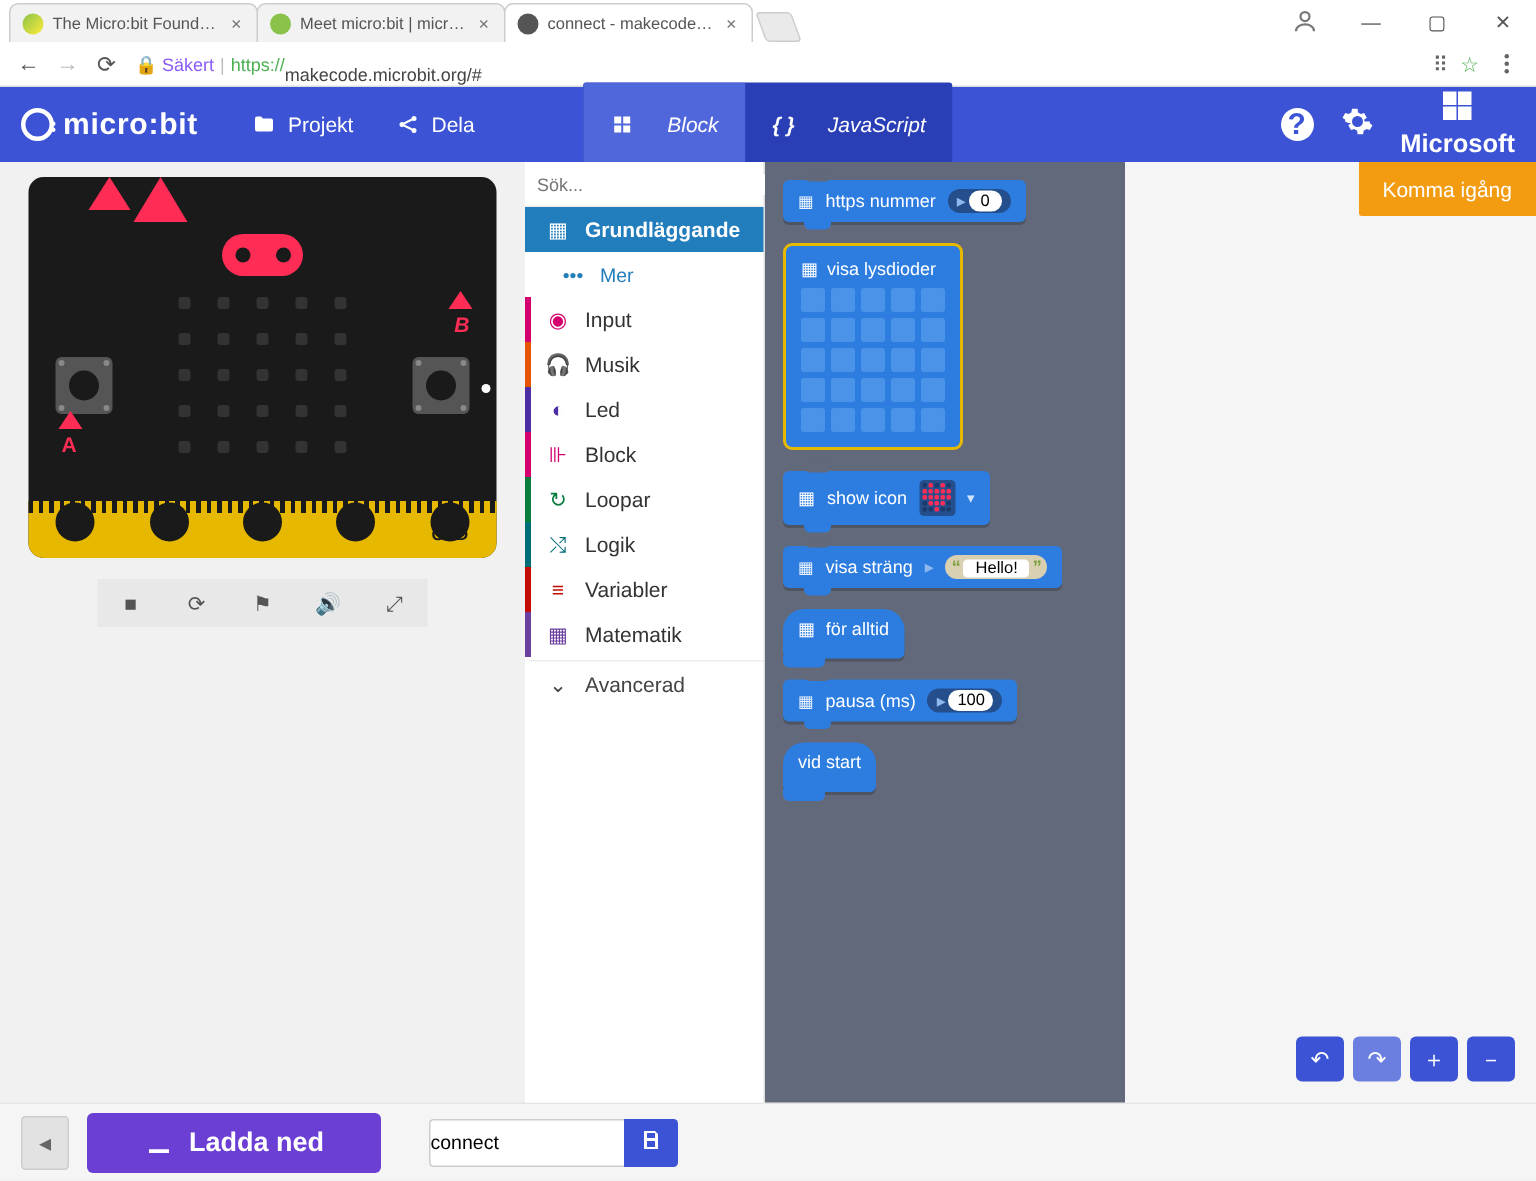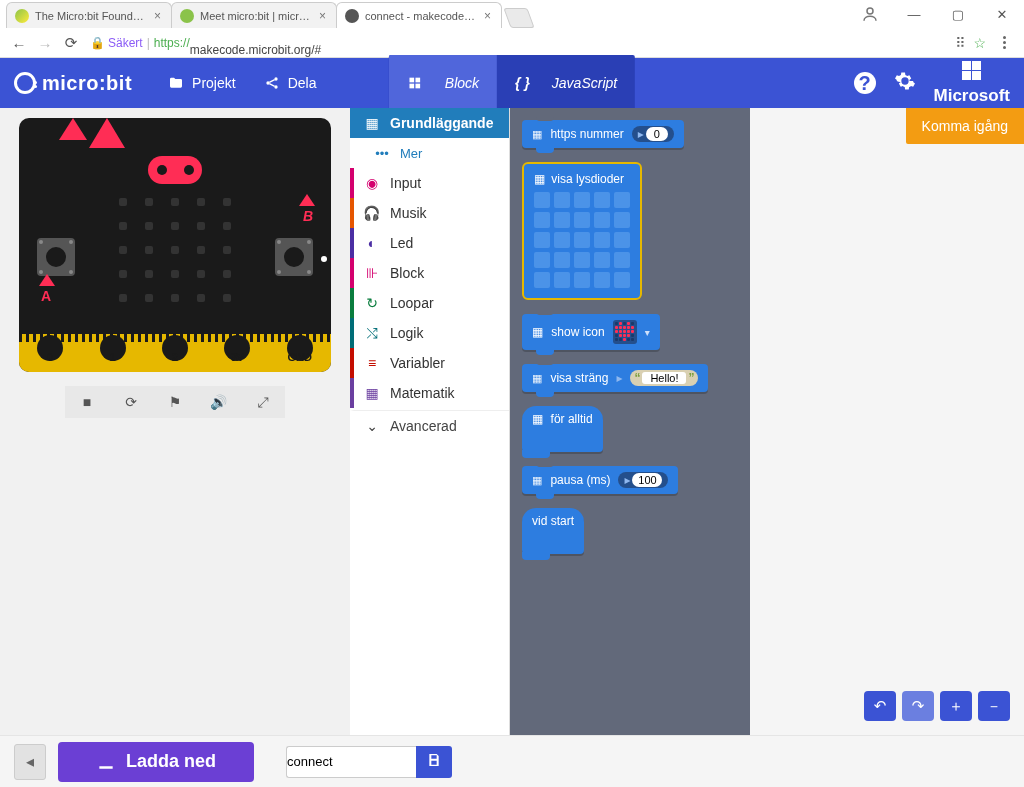--- a/index.html
+++ b/index.html
@@ -118,21 +118,21 @@
 .ledmat i{ background:#4b93e8; border-radius:2px; }
 
 .iconblk { background:#2d7de0; border-radius:4px; padding:6px 10px; display:inline-flex; align-items:center; gap:8px; color:#fff; font-family:Consolas,monospace; font-size:12px; margin-bottom:14px; box-shadow:0 2px 0 rgba(0,0,0,.2); position:relative;}
 .iconblk::before{content:"";position:absolute; left:14px; top:-5px; width:18px; height:6px; background:#62697a; border-radius:0 0 4px 4px;}
 .iconblk::after{content:"";position:absolute; left:14px; bottom:-5px; width:18px; height:6px; background:#2d7de0; border-radius:0 0 4px 4px;}
 .iconprev{ width:24px; height:24px; background:#244f8c; border-radius:3px; display:grid; grid-template-columns:repeat(5,3px); grid-template-rows:repeat(5,3px); gap:1px; padding:2px; }
 .iconprev i{ background:#ff2d55; border-radius:1px; }
 .iconprev i.off{ background:#1a3a6b; }
 .dd-arrow{ color:#cfe1fb; font-size:10px; }
 
-.hat { background:#2d7de0; border-radius:14px 14px 4px 4px; padding:6px 10px 26px; color:#fff; font-family:Consolas,monospace; font-size:12px; display:inline-block; margin-bottom:14px; position:relative; box-shadow:0 2px 0 rgba(0,0,0,.2);}
+.hat { background:#2d7de0; border-radius:14px 14px 4px 4px; padding:6px 10px 13px; color:#fff; font-family:Consolas,monospace; font-size:12px; display:inline-block; margin-bottom:14px; position:relative; box-shadow:0 2px 0 rgba(0,0,0,.2);}
 .hat::after{content:"";position:absolute;left:0;bottom:-6px;width:28px;height:8px;background:#2d7de0;border-radius:0 0 4px 4px;}
 
 .workspace { flex:1; background:#f5f5f5; position:relative; }
 .getstart{ position:absolute; top:0; right:0; background:#f39c12; color:#fff; padding:10px 16px; font-size:14px; border-radius:0 0 0 2px; }
 .zoomcol{ position:absolute; right:14px; bottom:14px; display:flex; gap:6px; }
 .zoomcol button{ width:32px; height:30px; border:none; border-radius:4px; background:#3b53d4; color:#fff; font-size:15px; display:flex; align-items:center; justify-content:center; }
 
 
 .bottombar{ height:52px; background:#f5f5f5; display:flex; align-items:center; padding:0 14px; gap:12px; border-top:1px solid #e5e5e5; }
 .collapsebtn{ width:32px; height:36px; background:#e2e2e2; border:1px solid #ccc; border-radius:3px; display:flex; align-items:center; justify-content:center; color:#666; }
@@ -330,20 +330,24 @@
     <div class="simctrls">
       <button>■</button>
       <button>⟳</button>
       <button>⚑</button>
       <button>🔊</button>
       <button>⤢</button>
     </div>
   </div>
 
   <div class="toolbox">
+    <div class="searchrow">
+      <input placeholder="Sök..." style="">
+      <span class="mag">🔍</span>
+    </div>
     <div class="cat sel">
         <b>▦</b>
         <span>Grundläggande</span>
       </div>
     <div class="cat sub">
         <b>•••</b>
         <span>Mer</span>
       </div>
     <div class="cat c-input">
         <b>◉</b>

